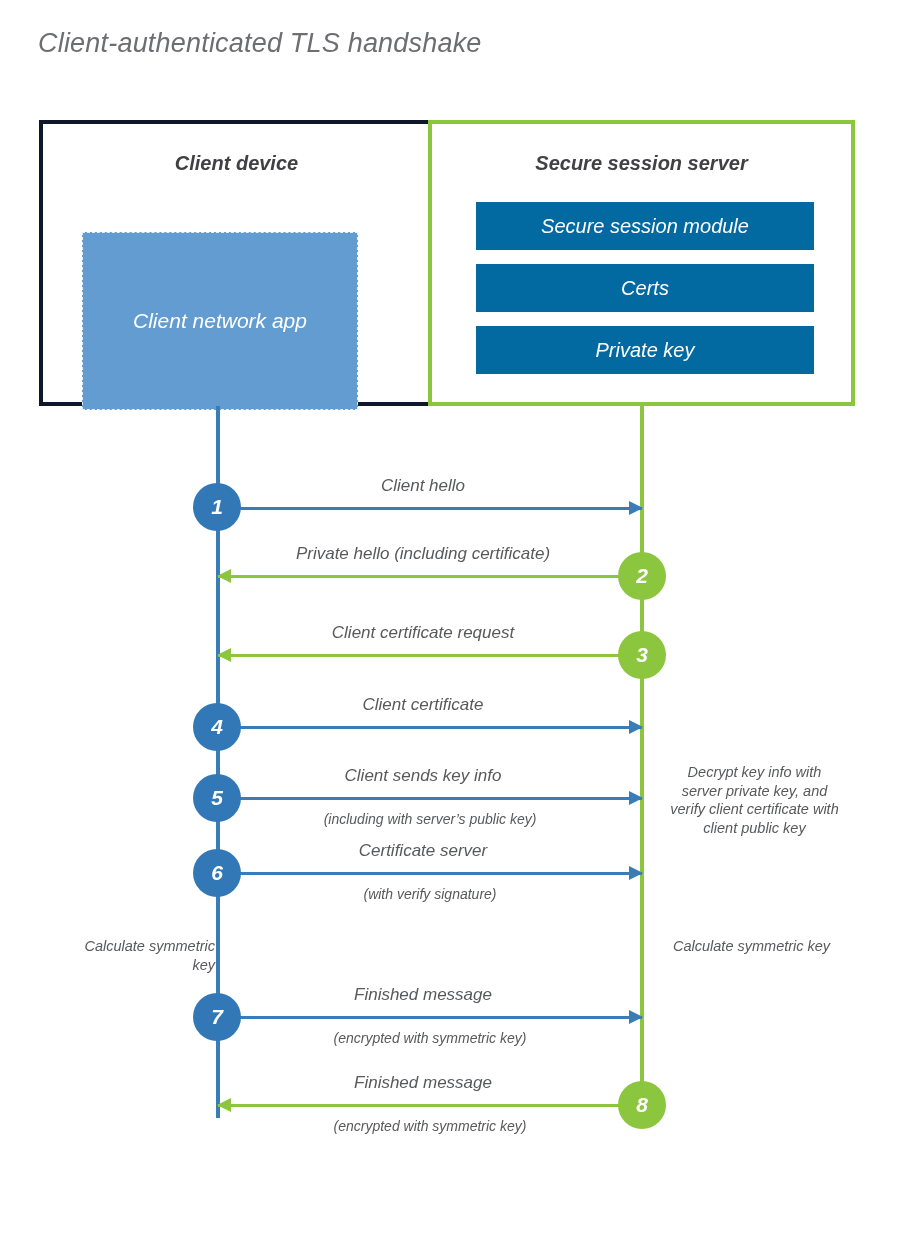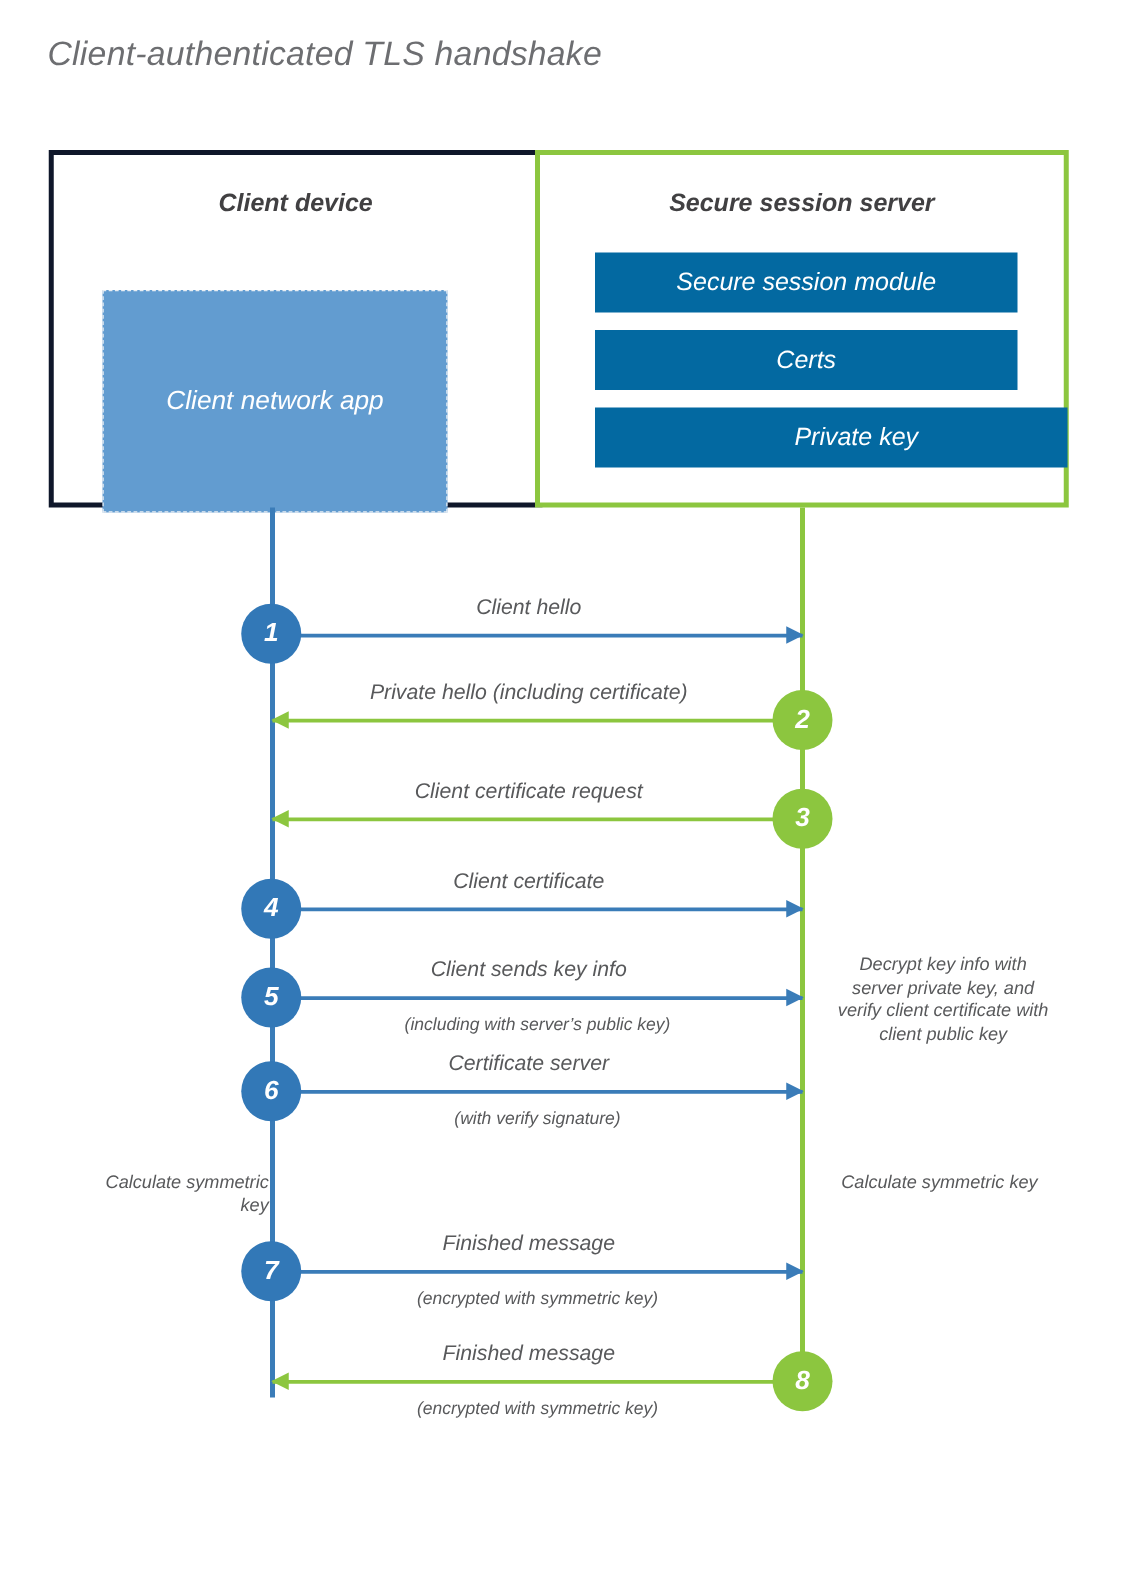--- a/index.html
+++ b/index.html
@@ -33,21 +33,21 @@
     color:#ffffff;font-size:21px;line-height:1.32;font-weight:400;margin-top:30px;
   }
 
   .server-bar{
     position:absolute;left:44px;width:338px;height:48px;
     background:#0369a1;display:flex;align-items:center;justify-content:center;
     color:#ffffff;font-size:20px;font-weight:400;
   }
   .server-bar.b0{top:78px;}
   .server-bar.b1{top:140px;}
-  .server-bar.b2{top:202px;padding-left:40px;}
+  .server-bar.b2{top:202px;}
 
   
   .lifeline{position:absolute;width:4px;}
   #client-lifeline{left:216px;top:406px;height:712px;background:#3a7cb8;}
   #server-lifeline{left:640px;top:406px;height:699px;background:#8cc63f;}
 
   
   .msg{position:absolute;height:0;}
   .msg .line{
     position:absolute;left:0;right:0;top:0;height:3px;

